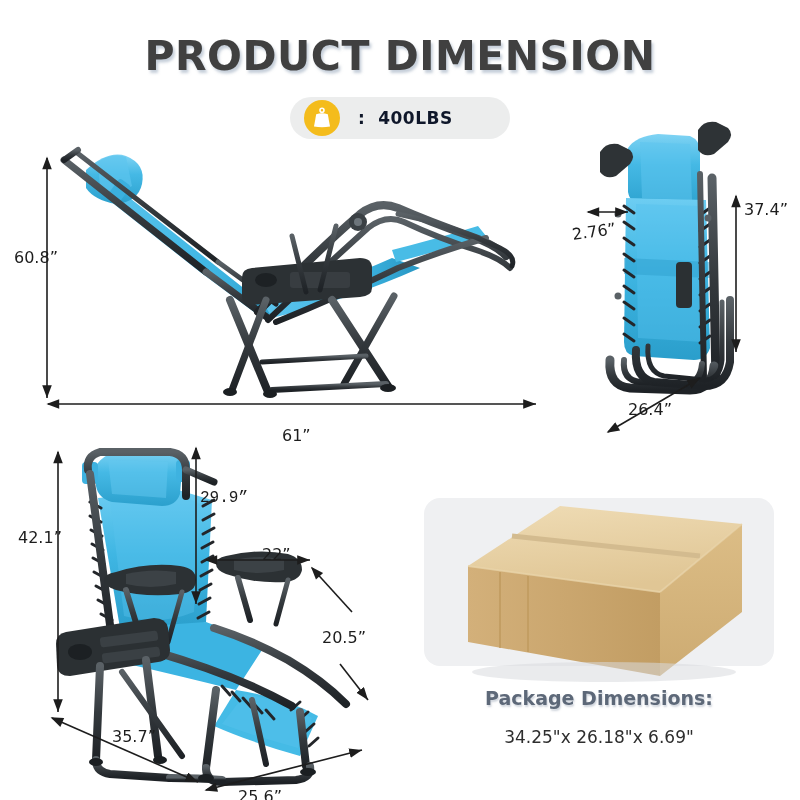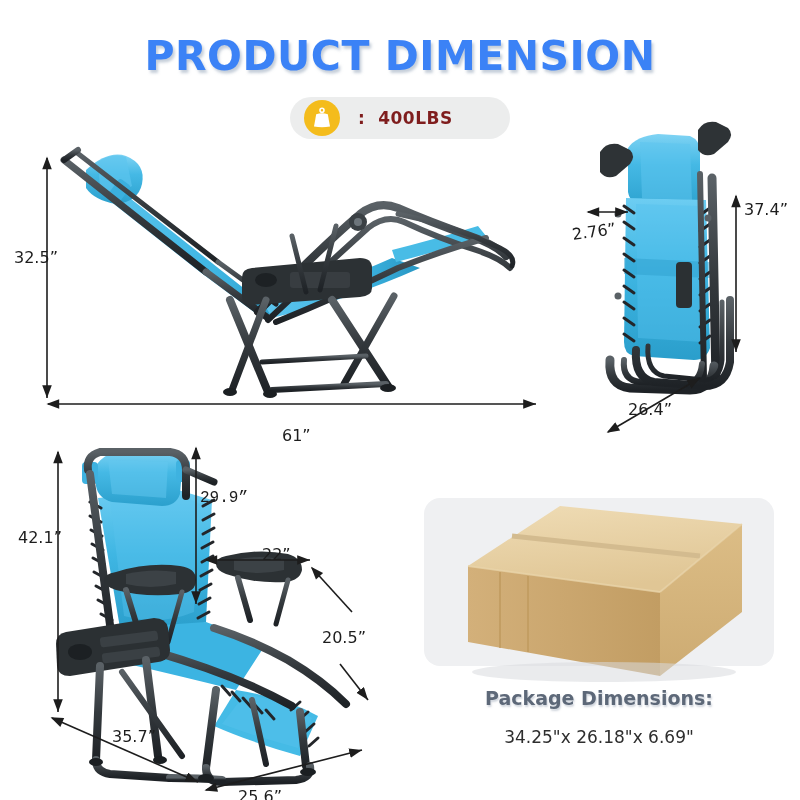--- a/index.html
+++ b/index.html
@@ -11,41 +11,41 @@
     position:relative;
   }
   .canvas{position:relative;width:800px;height:800px;}
 
   
   .title{
     position:absolute;left:0;top:32px;width:800px;
     text-align:center;
     font-size:41px;font-weight:bold;
     letter-spacing:.5px;
-    color:#3b82f6;
+    color:#404040;
     text-shadow:2px 3px 3px rgba(150,165,185,.55);
     font-family:"DejaVu Sans","Liberation Sans",sans-serif;
   }
 
   
   .badge{
     position:absolute;left:290px;top:97px;
     width:220px;height:42px;
     background:#eceded;border-radius:21px;
     display:flex;align-items:center;
   }
   .badge-icon{
     width:36px;height:36px;margin-left:14px;flex:0 0 auto;
     background:#f4bc1c;border-radius:50%;
     position:relative;
   }
   .badge-icon svg{position:absolute;left:7px;top:7px;}
   .badge-text{
     margin-left:18px;
-    font-size:17px;font-weight:bold;color:#7f1d1d;
+    font-size:17px;font-weight:bold;color:#0f172a;
     font-family:"DejaVu Sans","Liberation Sans",sans-serif;
     letter-spacing:.5px;
   }
 
   
   .dim{
     position:absolute;
     font-size:16px;color:#1d1d1d;
     font-family:"DejaVu Sans","Liberation Sans",sans-serif;
     white-space:nowrap;
@@ -409,21 +409,21 @@
 
       <path d="M468,566 L660,592" stroke="#e8d3a8" stroke-width="2" fill="none" opacity=".8"></path>
       <path d="M660,592 L742,524" stroke="#e8d3a8" stroke-width="2" fill="none" opacity=".7"></path>
 
       <ellipse cx="604" cy="672" rx="132" ry="10" fill="#d8dade" opacity=".55"></ellipse>
     </g>
   </svg>
 
   <div class="pkg-panel" style="z-index:-1;"></div>
 
-  <div class="dim" style="left:14px;top:248px;">32.5”</div>
+  <div class="dim" style="left:14px;top:248px;">60.8”</div>
   <div class="dim" style="left:282px;top:378px;margin-top:48px;">61”</div>
 
   <div class="dim" style="left:572px;top:222px;transform:rotate(-8deg);">2.76”</div>
   <div class="dim" style="left:744px;top:200px;">37.4”</div>
   <div class="dim" style="left:628px;top:400px;">26.4”</div>
 
   <div class="dim" style="left:18px;top:528px;">42.1”</div>
   <div class="dim" style="left:200px;top:489px;font-family:Liberation Mono, monospace;">29.9”</div>
   <div class="dim" style="left:238px;top:545px;margin-left:24px;">22”</div>
   <div class="dim" style="left:322px;top:628px;">20.5”</div>

